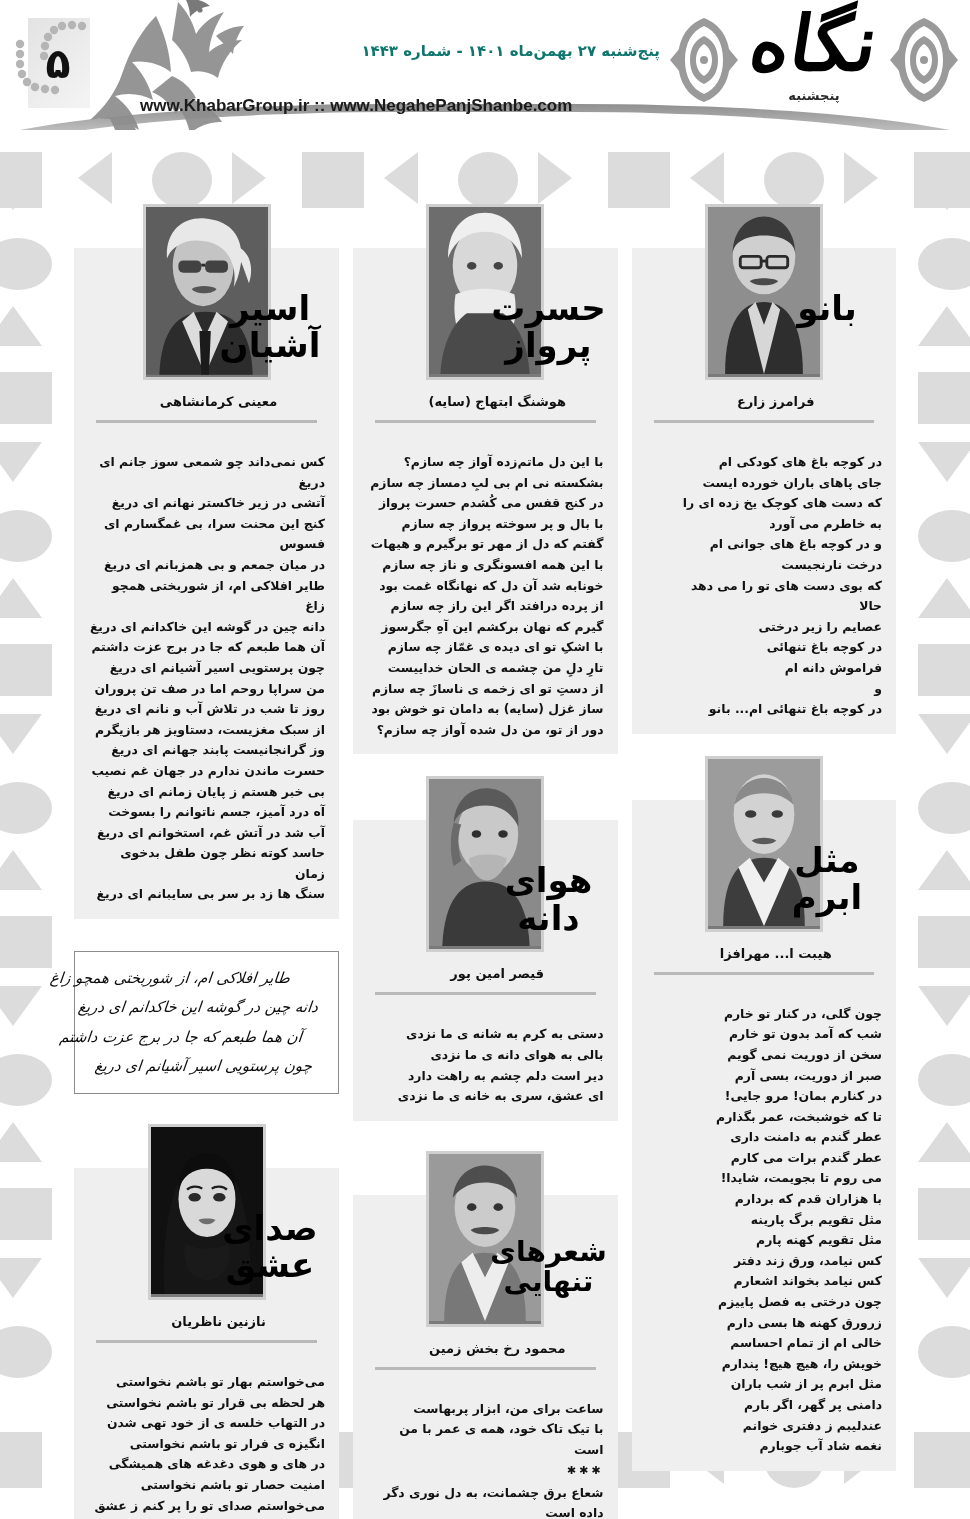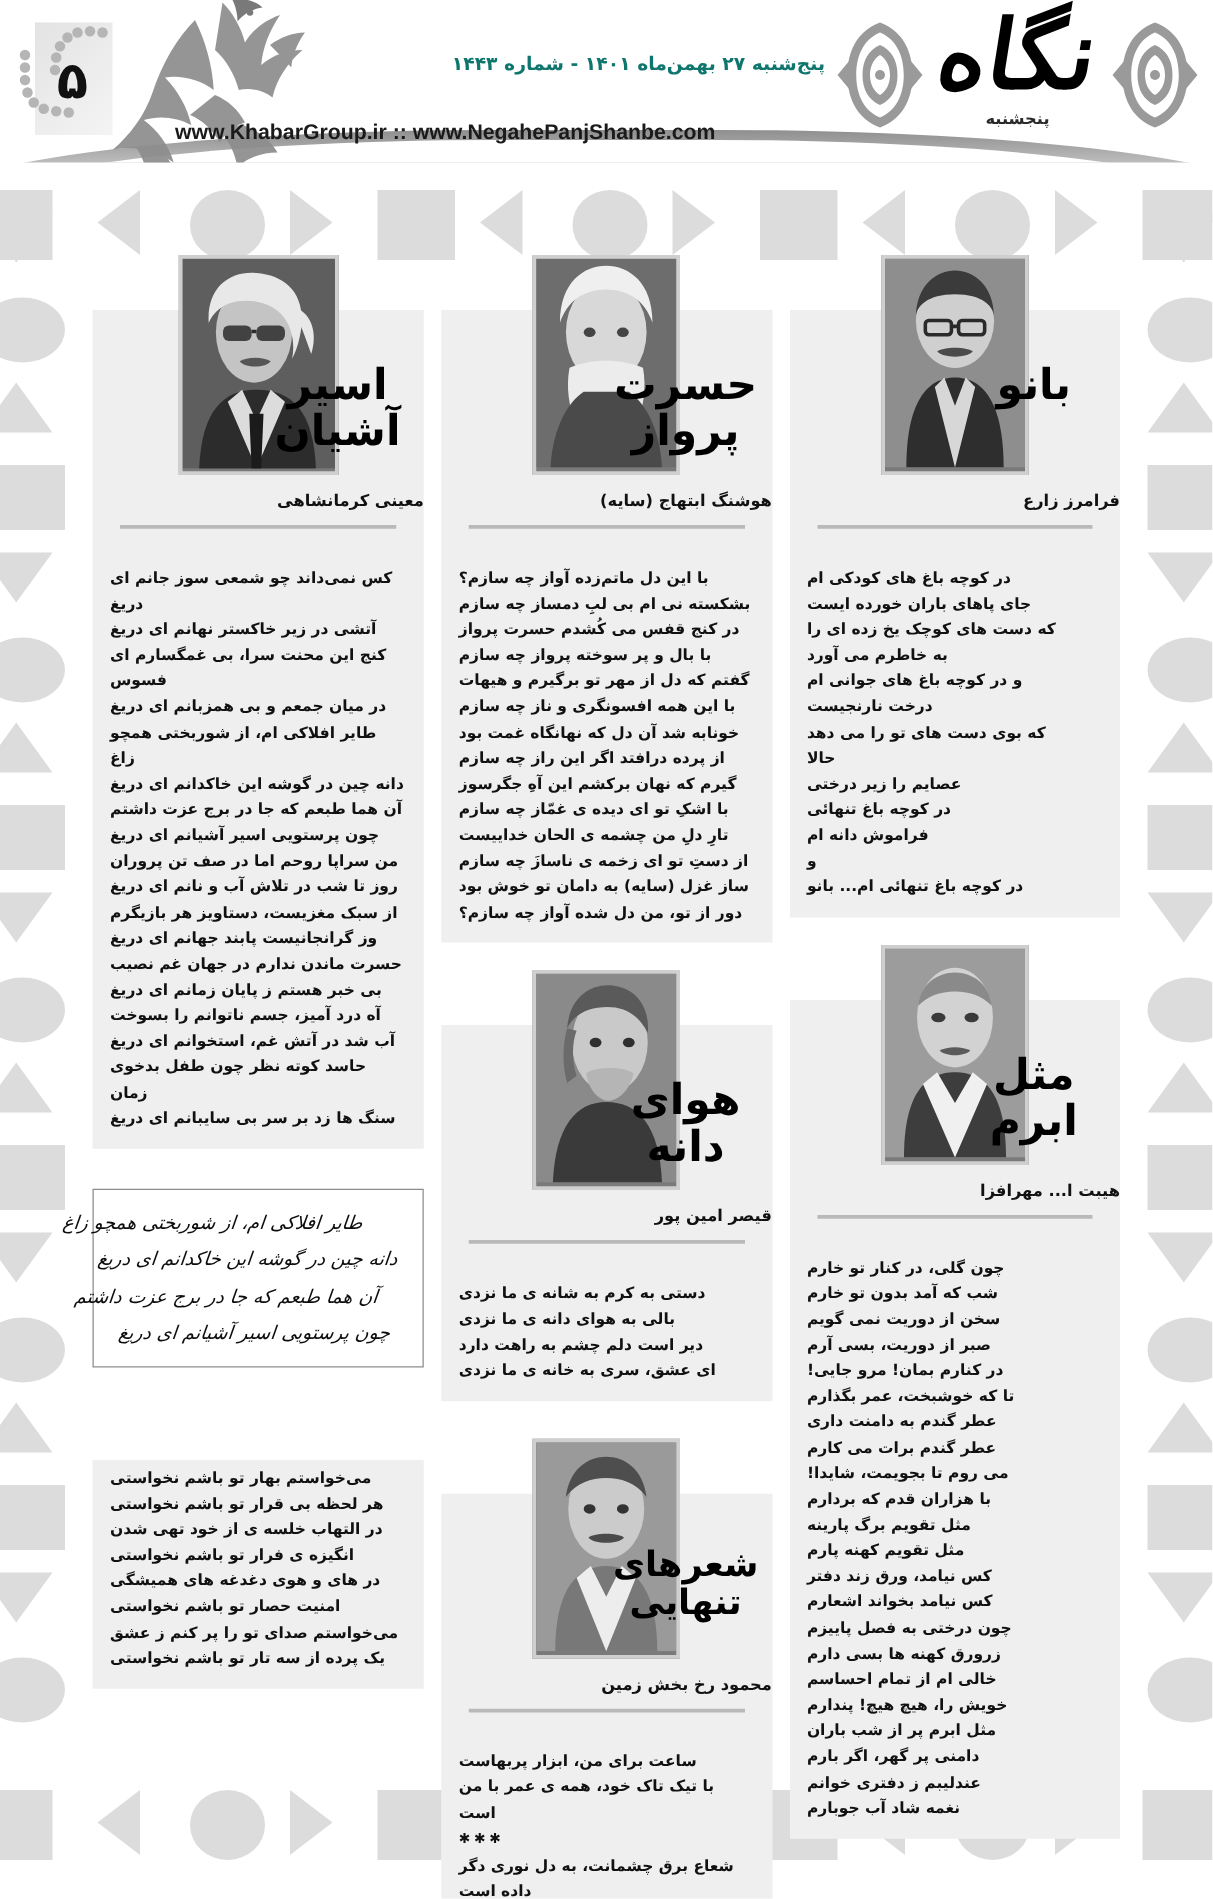--- a/index.html
+++ b/index.html
@@ -119,30 +119,30 @@
   .art-photo .ph-img { position:absolute; inset:0; }
   .art-title {
     position:absolute; right:10px; top:42px; width:118px;
     text-align:center; direction:rtl;
     font-family:"DejaVu Sans", sans-serif;
     font-size:34px; font-weight:bold; color:#000; line-height:1.1;
   }
   .art-title.sm { font-size:28px; }
   .art-author {
     position:absolute; left:0; right:0; top:146px;
-    direction:rtl;
+    text-align:center; direction:rtl;
     font-family:"DejaVu Sans", sans-serif;
     font-size:13px; font-weight:bold; color:#111;margin-left:24px;
   }
   .art-rule {
     position:absolute; left:22px; right:22px; top:172px;
     height:3px; background:#b9b9b9;
   }
   .art-body {
-    padding:4px 14px 0 14px; text-align:left; direction:rtl;
+    padding:4px 14px 0 14px; text-align:right; direction:rtl;
     font-family:"DejaVu Sans", sans-serif;
     font-size:12.4px; font-weight:bold; color:#111; line-height:1.66;
   }
   .art-body .ln { white-space:normal; }
   .art-body .sep { letter-spacing:3px; font-size:11px; padding:2px 0; }
 
   
   .calligraphy {
     position:relative; border:1px solid #8c8c8c; background:#fff;
     padding:12px 14px; direction:rtl; text-align:right;
@@ -541,20 +541,39 @@
       </div>
 
       <div class="calligraphy" style="margin-top:14px;">
         <div class="cl i1">طایر افلاکی ام، از شوربختی همچو زاغ</div>
         <div class="cl i2">دانه چین در گوشه این خاکدانم ای دریغ</div>
         <div class="cl i3">آن هما طبعم که جا در برج عزت داشتم</div>
         <div class="cl i4">چون پرستویی اسیر آشیانم ای دریغ</div>
       </div>
 
       <div class="article" style="margin-top:56px;">
+        <div class="art-head">
+          <div class="art-photo">
+            <svg class="ph-img" viewBox="0 0 118 176" preserveAspectRatio="none">
+              <rect width="118" height="176" fill="#101010"></rect>
+              <path d="M14 176 C10 96 28 30 59 30 C90 30 108 96 104 176 Z" fill="#161616"></path>
+              <ellipse cx="59" cy="76" rx="30" ry="40" fill="#d9d9d9"></ellipse>
+              <path d="M29 68 C29 40 42 28 59 28 C76 28 89 40 89 68 C86 52 74 44 59 44 C44 44 32 52 29 68 Z" fill="#0d0d0d"></path>
+              <ellipse cx="46" cy="74" rx="6.5" ry="4.5" fill="#2a2a2a"></ellipse>
+              <ellipse cx="72" cy="74" rx="6.5" ry="4.5" fill="#2a2a2a"></ellipse>
+              <path d="M38 66 C42 62 50 62 54 65" stroke="#1d1d1d" stroke-width="2.4" fill="none"></path>
+              <path d="M64 65 C68 62 76 62 80 66" stroke="#1d1d1d" stroke-width="2.4" fill="none"></path>
+              <path d="M50 98 C54 96 64 96 68 98 C64 104 54 104 50 98 Z" fill="#6e6e6e"></path>
+              <path d="M36 122 C44 130 74 130 82 122 C86 140 80 158 59 162 C38 158 32 140 36 122 Z" fill="#1a1a1a"></path>
+            </svg>
+          </div>
+          <div class="art-title">صدای عشق</div>
+          <div class="art-author">نازنین ناظریان</div>
+          <div class="art-rule"></div>
+        </div>
         <div class="art-body">
           <div class="ln">می‌خواستم بهار تو باشم نخواستی</div>
           <div class="ln">هر لحظه بی قرار تو باشم نخواستی</div>
           <div class="ln">در التهاب خلسه ی از خود تهی شدن</div>
           <div class="ln">انگیزه ی فرار تو باشم نخواستی</div>
           <div class="ln">در های و هوی دغدغه های همیشگی</div>
           <div class="ln">امنیت حصار تو باشم نخواستی</div>
           <div class="ln">می‌خواستم صدای تو را پر کنم ز عشق</div>
           <div class="ln">یک پرده از سه تار تو باشم نخواستی</div>
 

